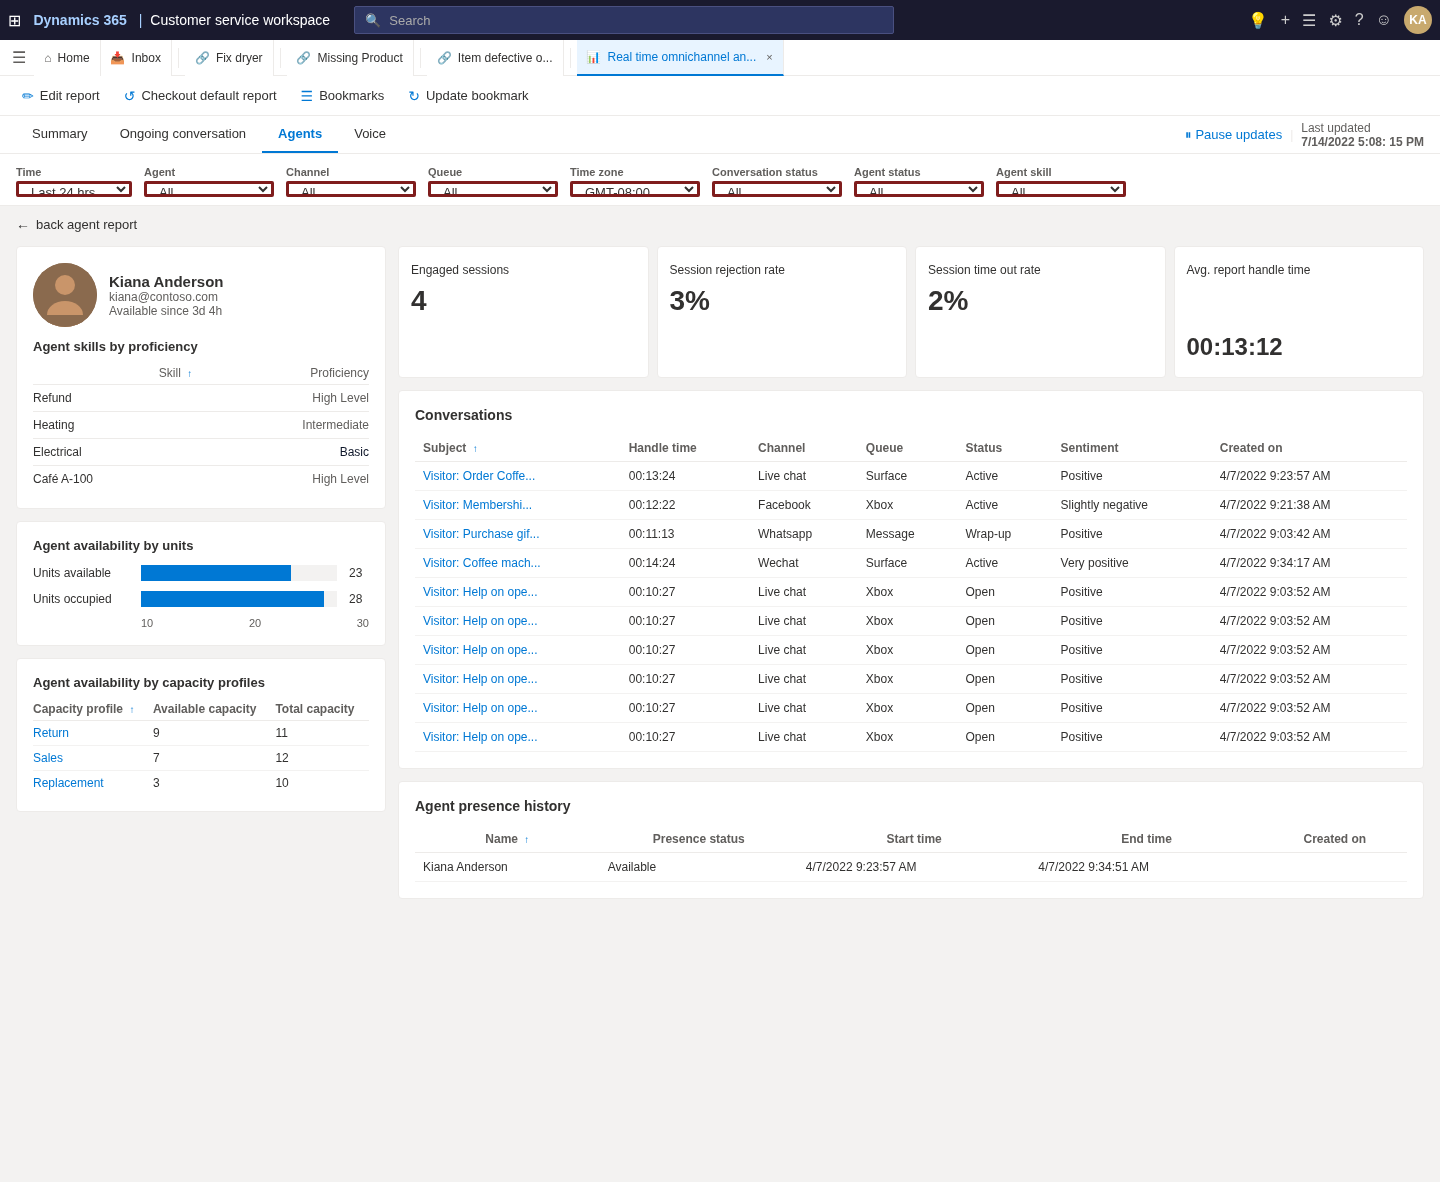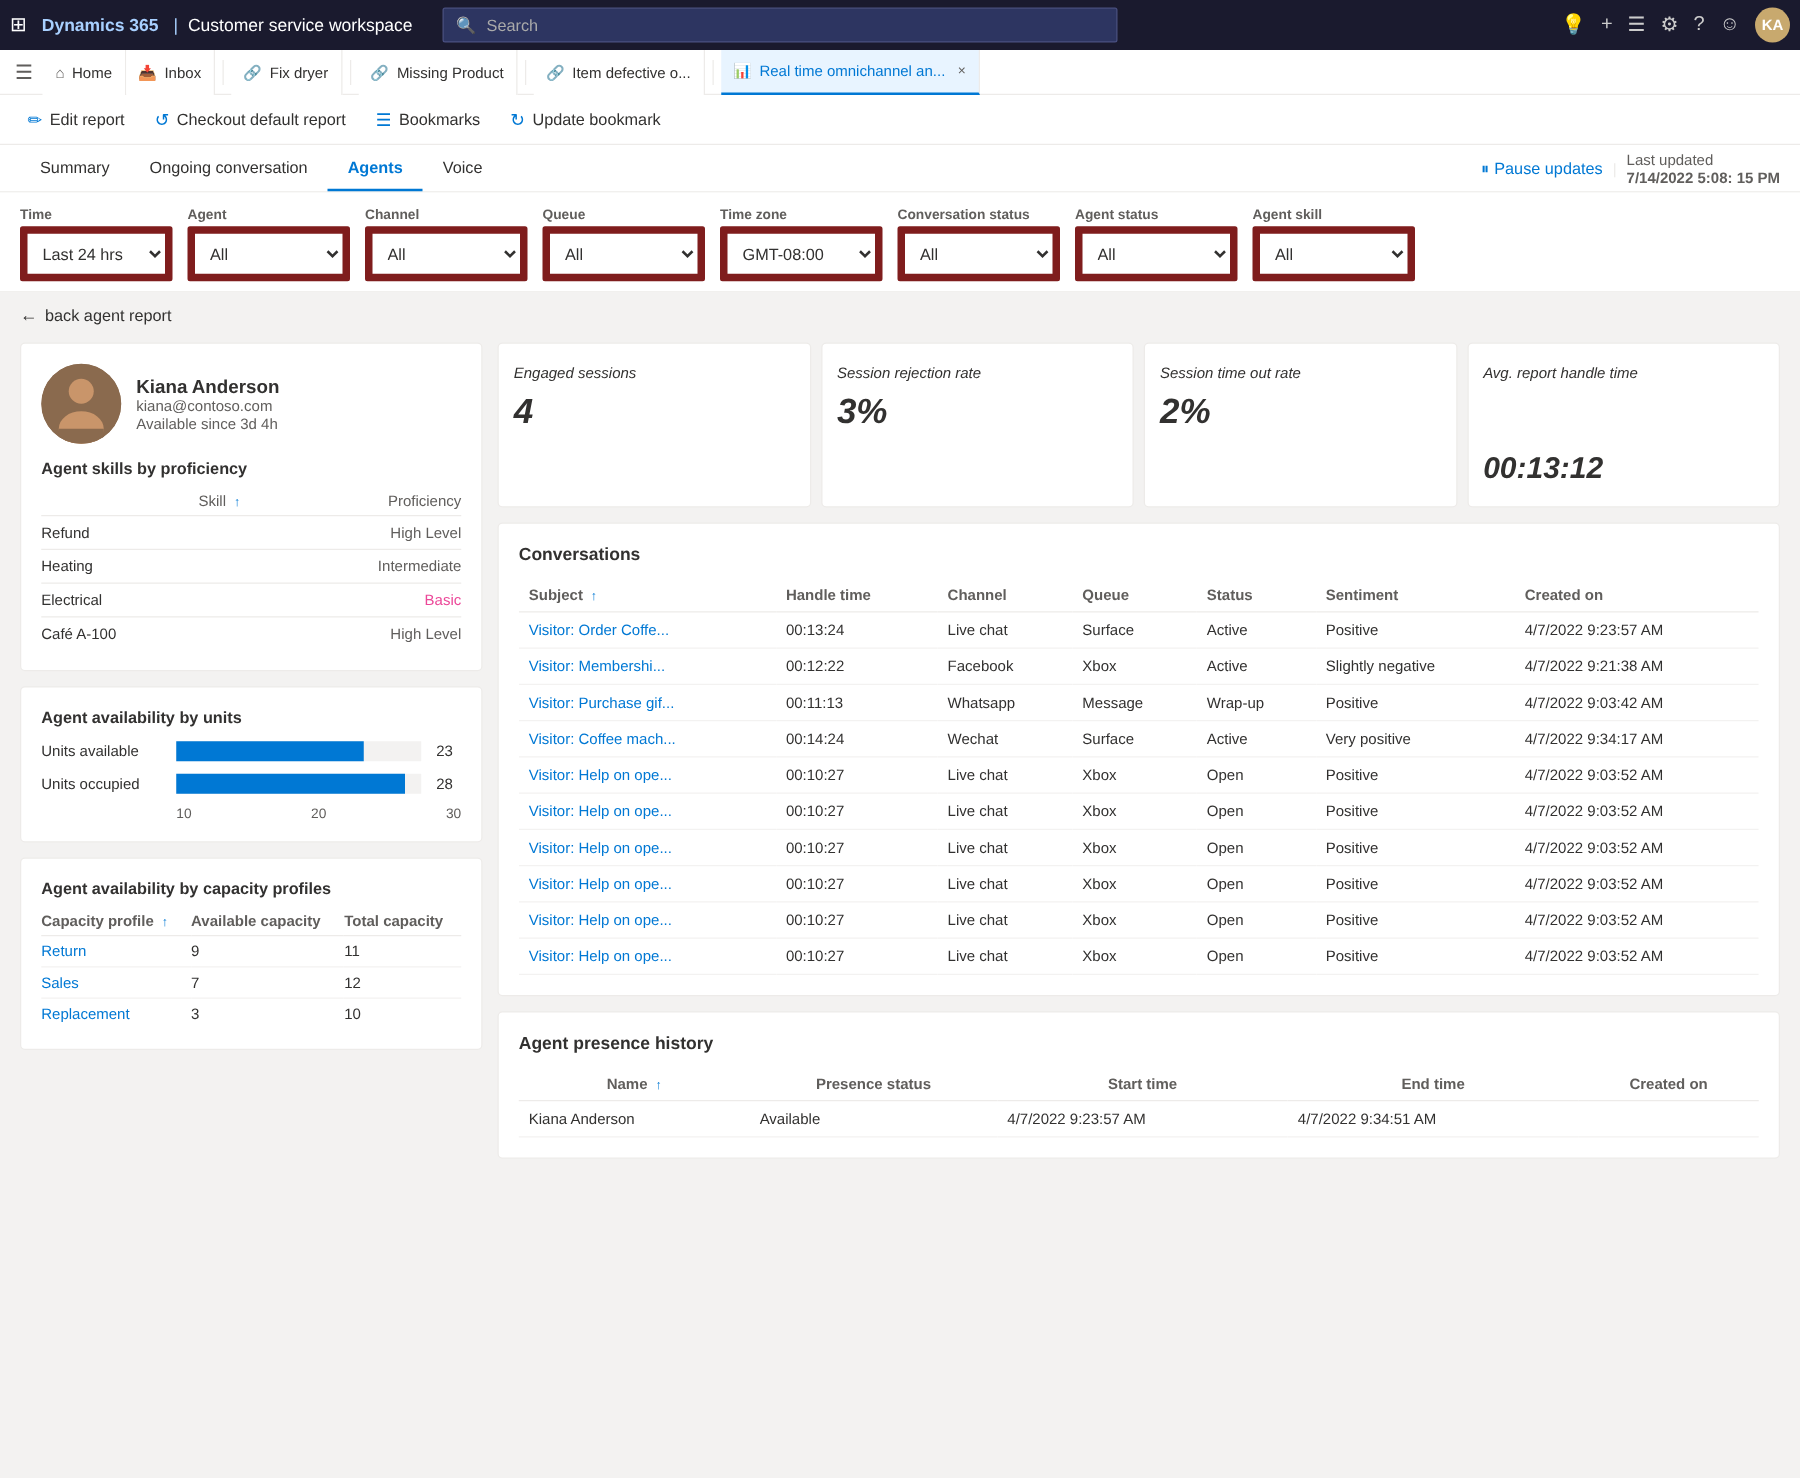--- a/index.html
+++ b/index.html
@@ -75,21 +75,21 @@
     .last-updated strong { display: block; font-weight: 700; }
 
     
     .filters-row {
       display: flex; align-items: flex-end; gap: 12px; padding: 12px 16px 8px;
       background: #fff; border-bottom: 1px solid #edebe9;
     }
     .filter-group { display: flex; flex-direction: column; gap: 3px; }
     .filter-label { font-size: 11px; color: #605e5c; font-weight: 600; }
     .filter-select {
-      height: 44px; border: 6px solid #7f1d1d; border-radius: 2px;
+      height: 16px; border: 3px solid #7f1d1d; border-radius: 2px;
       padding: 0 8px; font-size: 13px; background: #fff; color: #323130; cursor: pointer;
       min-width: 80px;
     }
     .filter-select-wide { min-width: 130px; }
 
     
     .back-link {
       display: flex; align-items: center; gap: 6px; padding: 10px 16px 6px;
       font-size: 13px; color: #323130; cursor: pointer;
     }
@@ -144,21 +144,21 @@
     .capacity-table { width: 100%; border-collapse: collapse; }
     .capacity-table th { text-align: left; font-size: 12px; color: #605e5c; font-weight: 600; padding: 4px 0; border-bottom: 1px solid #edebe9; }
     .capacity-table td { font-size: 12px; padding: 5px 0; border-bottom: 1px solid #f3f2f1; color: #323130; }
     .capacity-table .link-cell { color: #0078d4; cursor: pointer; }
     .capacity-table tr:last-child td { border-bottom: none; }
 
     
     .right-panel { flex: 1; display: flex; flex-direction: column; gap: 12px; }
 
     
-    .kpi-row { display: flex; gap: 8px; font-style: italic; }
+    .kpi-row { display: flex; gap: 8px; }
     .kpi-card {
       flex: 1; background: #fff; border: 1px solid #edebe9; border-radius: 4px;
       padding: 16px 12px; display: flex; flex-direction: column; gap: 8px;
     }
     .kpi-label { font-size: 12px; color: #323130; font-weight: 500; }
     .kpi-value { font-size: 28px; font-weight: 700; color: #323130; }
     .kpi-card.last .kpi-value { font-size: 24px; margin-top: 48px; }
 
     
     .conv-section {
@@ -381,21 +381,21 @@
           <tr>
                 <td>Refund</td>
                 <td style="text-align:right;color:#605e5c;">High Level</td>
               </tr>
               <tr>
                 <td>Heating</td>
                 <td style="text-align:right;color:#605e5c;">Intermediate</td>
               </tr>
               <tr>
                 <td>Electrical</td>
-                <td style="text-align:right;color:#ec4899;">Basic</td>
+                <td style="text-align:right;color:#0f172a;">Basic</td>
               </tr>
               <tr>
                 <td>Café A-100</td>
                 <td style="text-align:right;color:#605e5c;">High Level</td>
               </tr>
             </tbody>
         </table>
       </div>
     </div>
 

